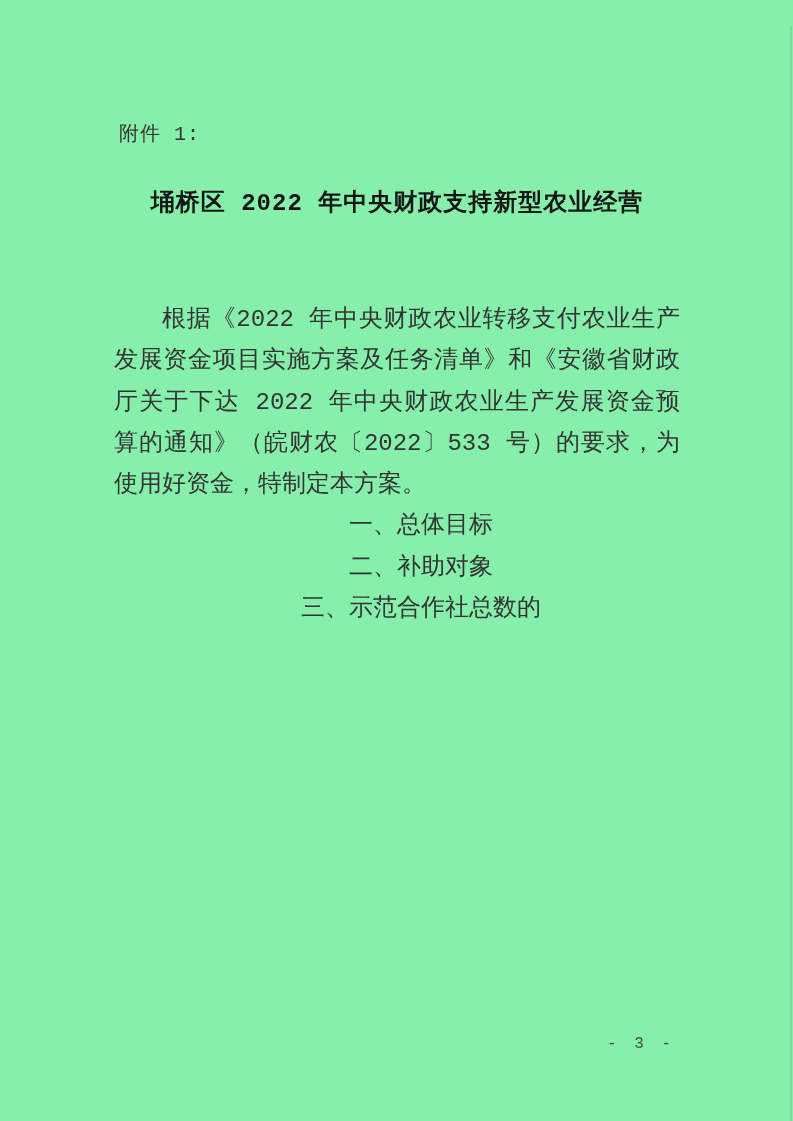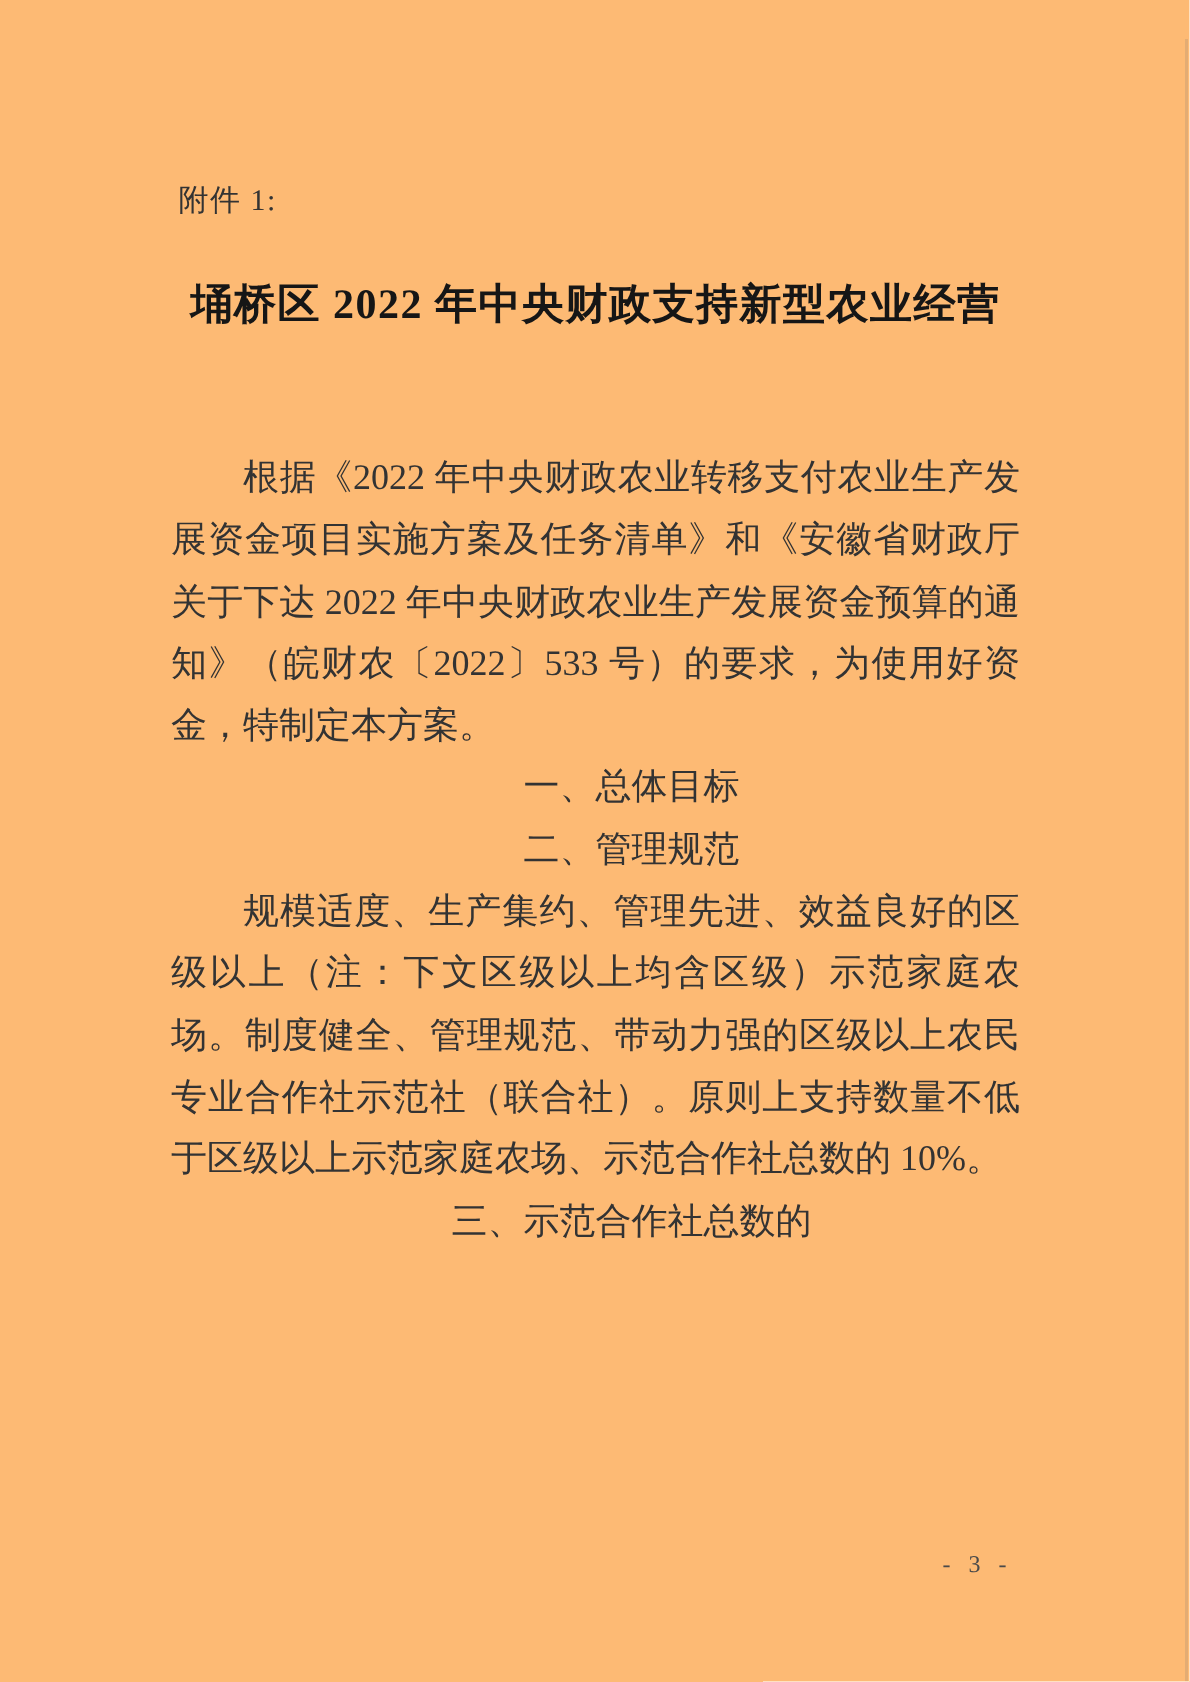--- a/index.html
+++ b/index.html
@@ -3,23 +3,23 @@
 <meta charset="utf-8">
 <style>
   * { margin: 0; padding: 0; box-sizing: border-box; }
   html, body { background: #ffffff; }
 
   .page {
     position: relative;
     width: 793px;
     height: 1121px;
     margin: 0 auto;
-    background: #fdba74;
+    background: #86efac;
     overflow: hidden;
-    font-family: Liberation Serif, serif;
+    font-family: Liberation Mono, monospace;
     color: #2f2f2f;
   }
 
   
   .scan-line {
     position: absolute;
     top: 26px;
     bottom: 0;
     right: 1px;
     width: 2px;
@@ -34,21 +34,21 @@
     color: #333;
     letter-spacing: 1px;
   }
 
   .doc-title {
     position: absolute;
     top: 181px;
     left: 114px;
     width: 566px;
     text-align: center;
-    font-size: 28px;
+    font-size: 24px;
     font-weight: bold;
     line-height: 46px;
     color: #161616;
     letter-spacing: 1px;
   }
   .doc-title span { display: block; }
 
   .doc-body {
     position: absolute;
     top: 299px;
@@ -83,21 +83,20 @@
 
   <h1 class="doc-title">
     <span>埇桥区 2022 年中央财政支持新型农业经营</span>
   </h1>
 
   <div class="doc-body">
     <p>根据《2022 年中央财政农业转移支付农业生产发展资金项目实施方案及任务清单》和《安徽省财政厅关于下达 2022 年中央财政农业生产发展资金预算的通知》（皖财农〔2022〕533 号）的要求，为使用好资金，特制定本方案。</p>
 
     <p class="heading">一、总体目标</p>
 
-    <p class="heading">二、管理规范</p>
-    <p>规模适度、生产集约、管理先进、效益良好的区级以上（注：下文区级以上均含区级）示范家庭农场。制度健全、管理规范、带动力强的区级以上农民专业合作社示范社（联合社）。原则上支持数量不低于区级以上示范家庭农场、示范合作社总数的 10%。</p>
+    <p class="heading">二、补助对象</p>
 
     <p class="heading">三、示范合作社总数的</p>
   </div>
 
   <div class="page-number">- 3 -</div>
 
 </div>
 
 </body></html>

